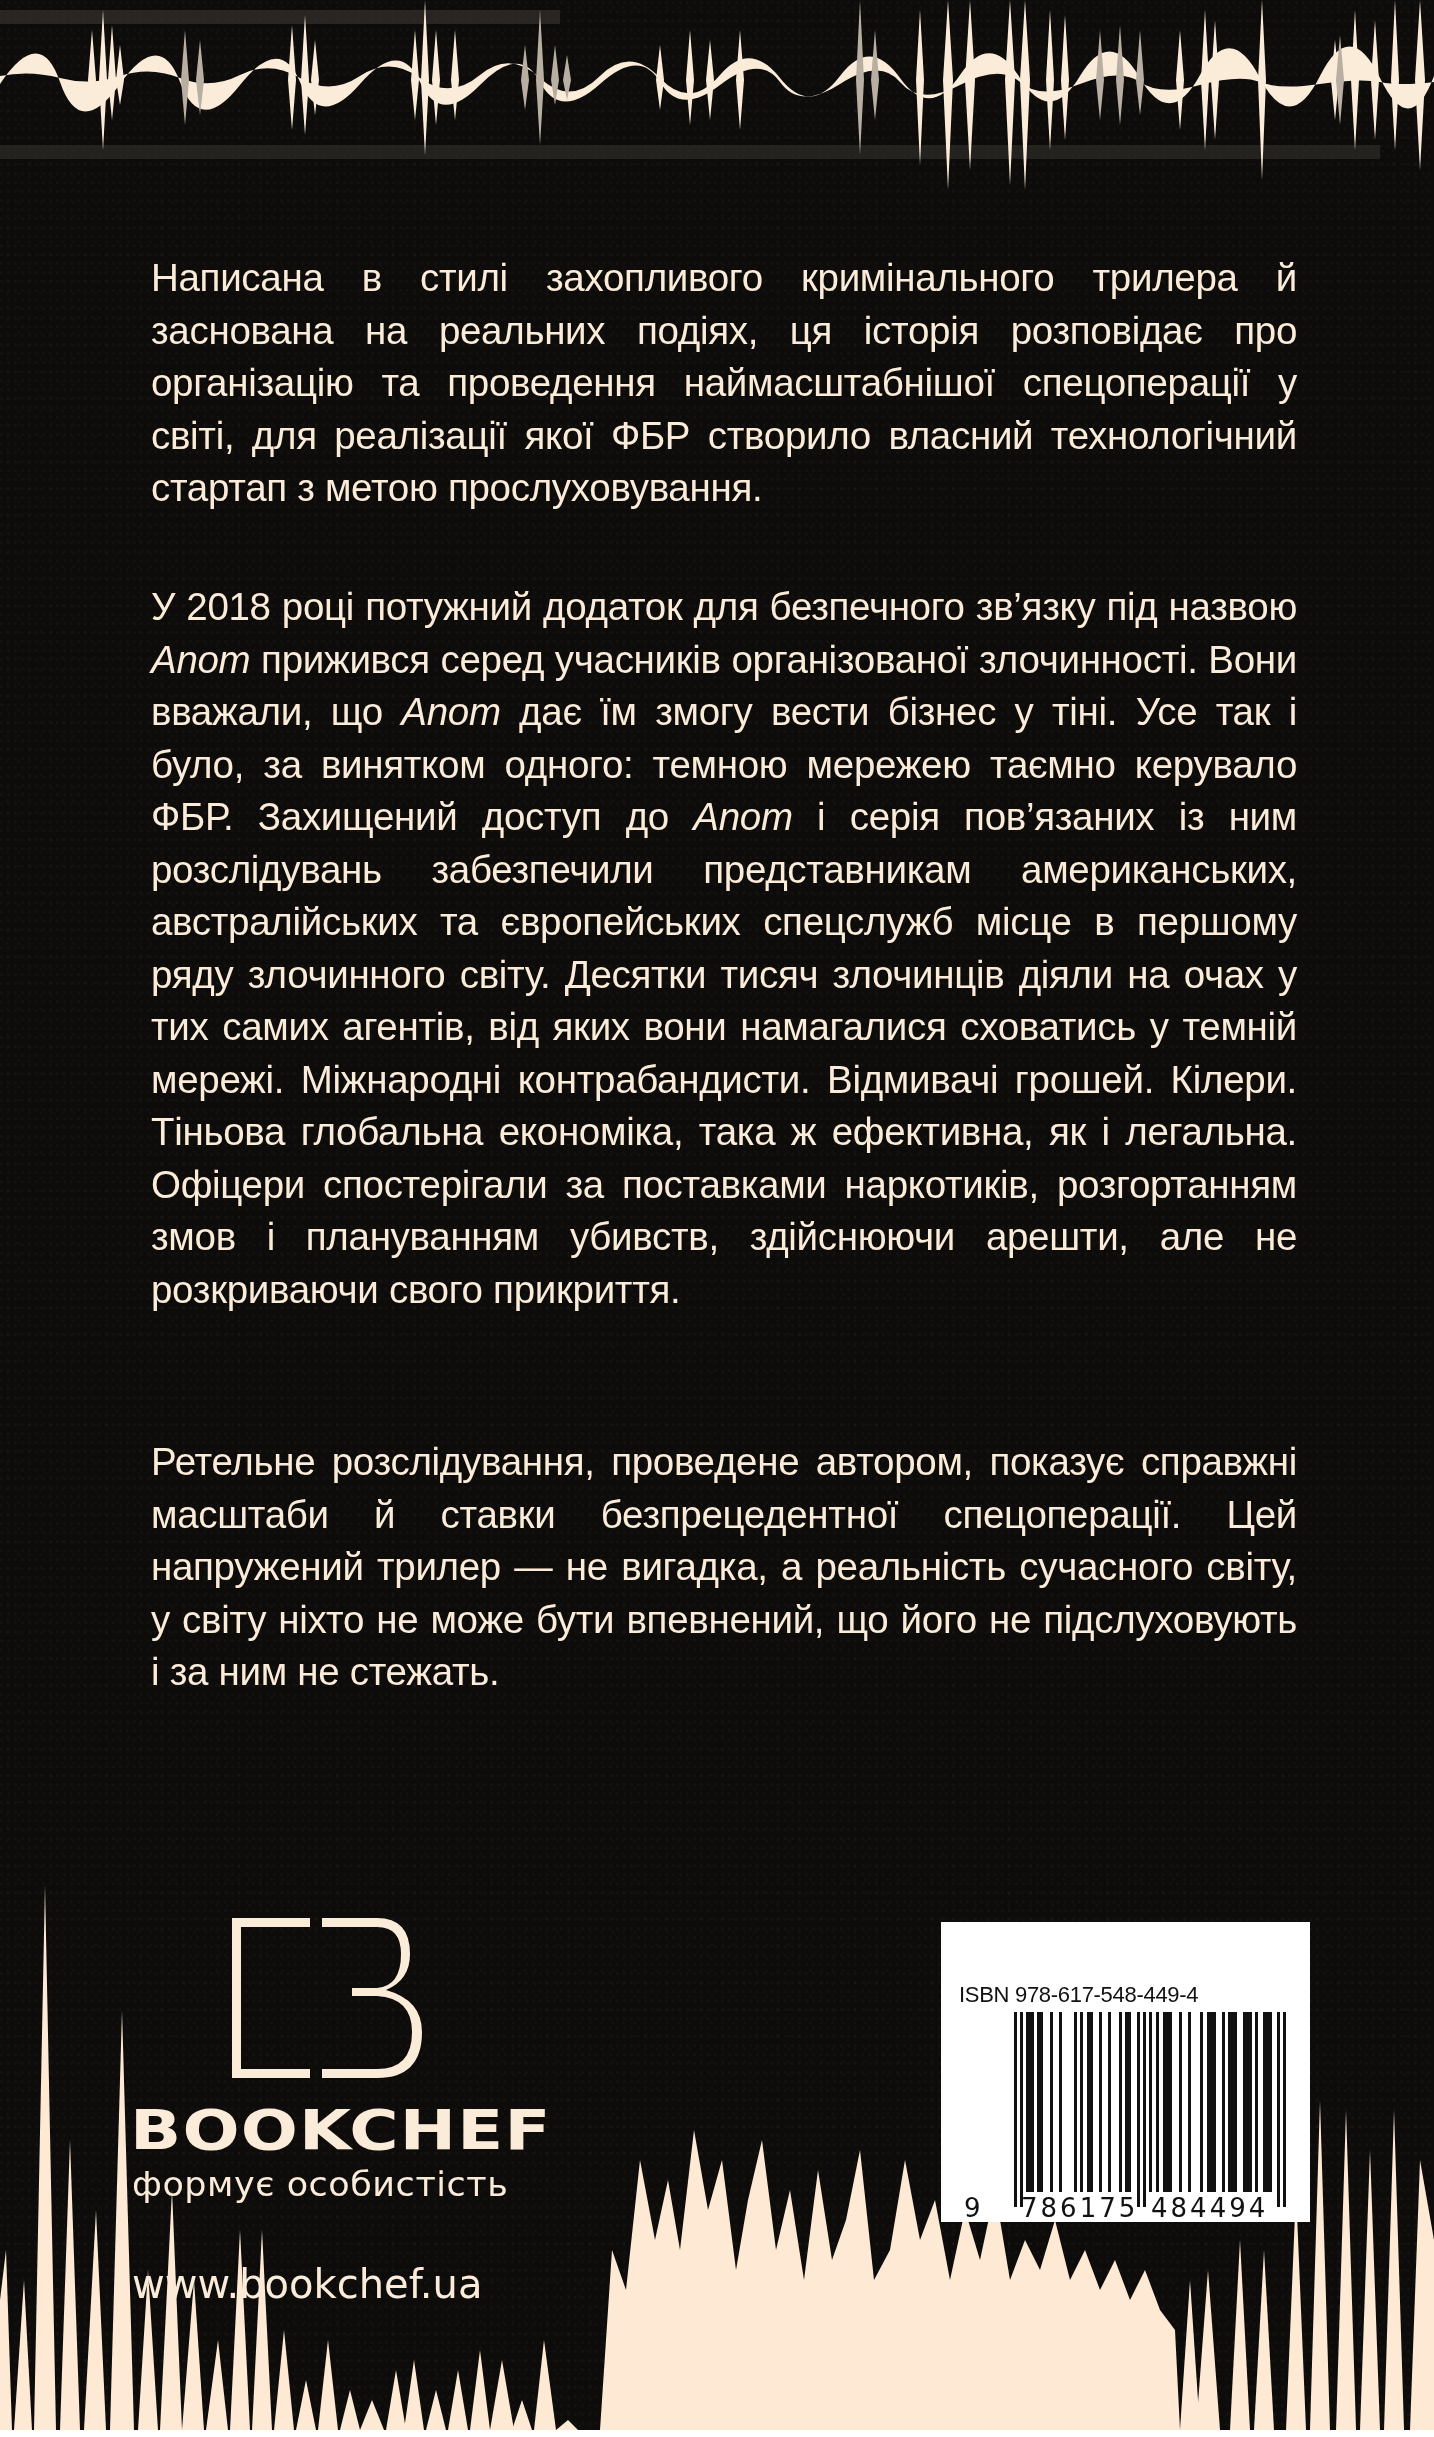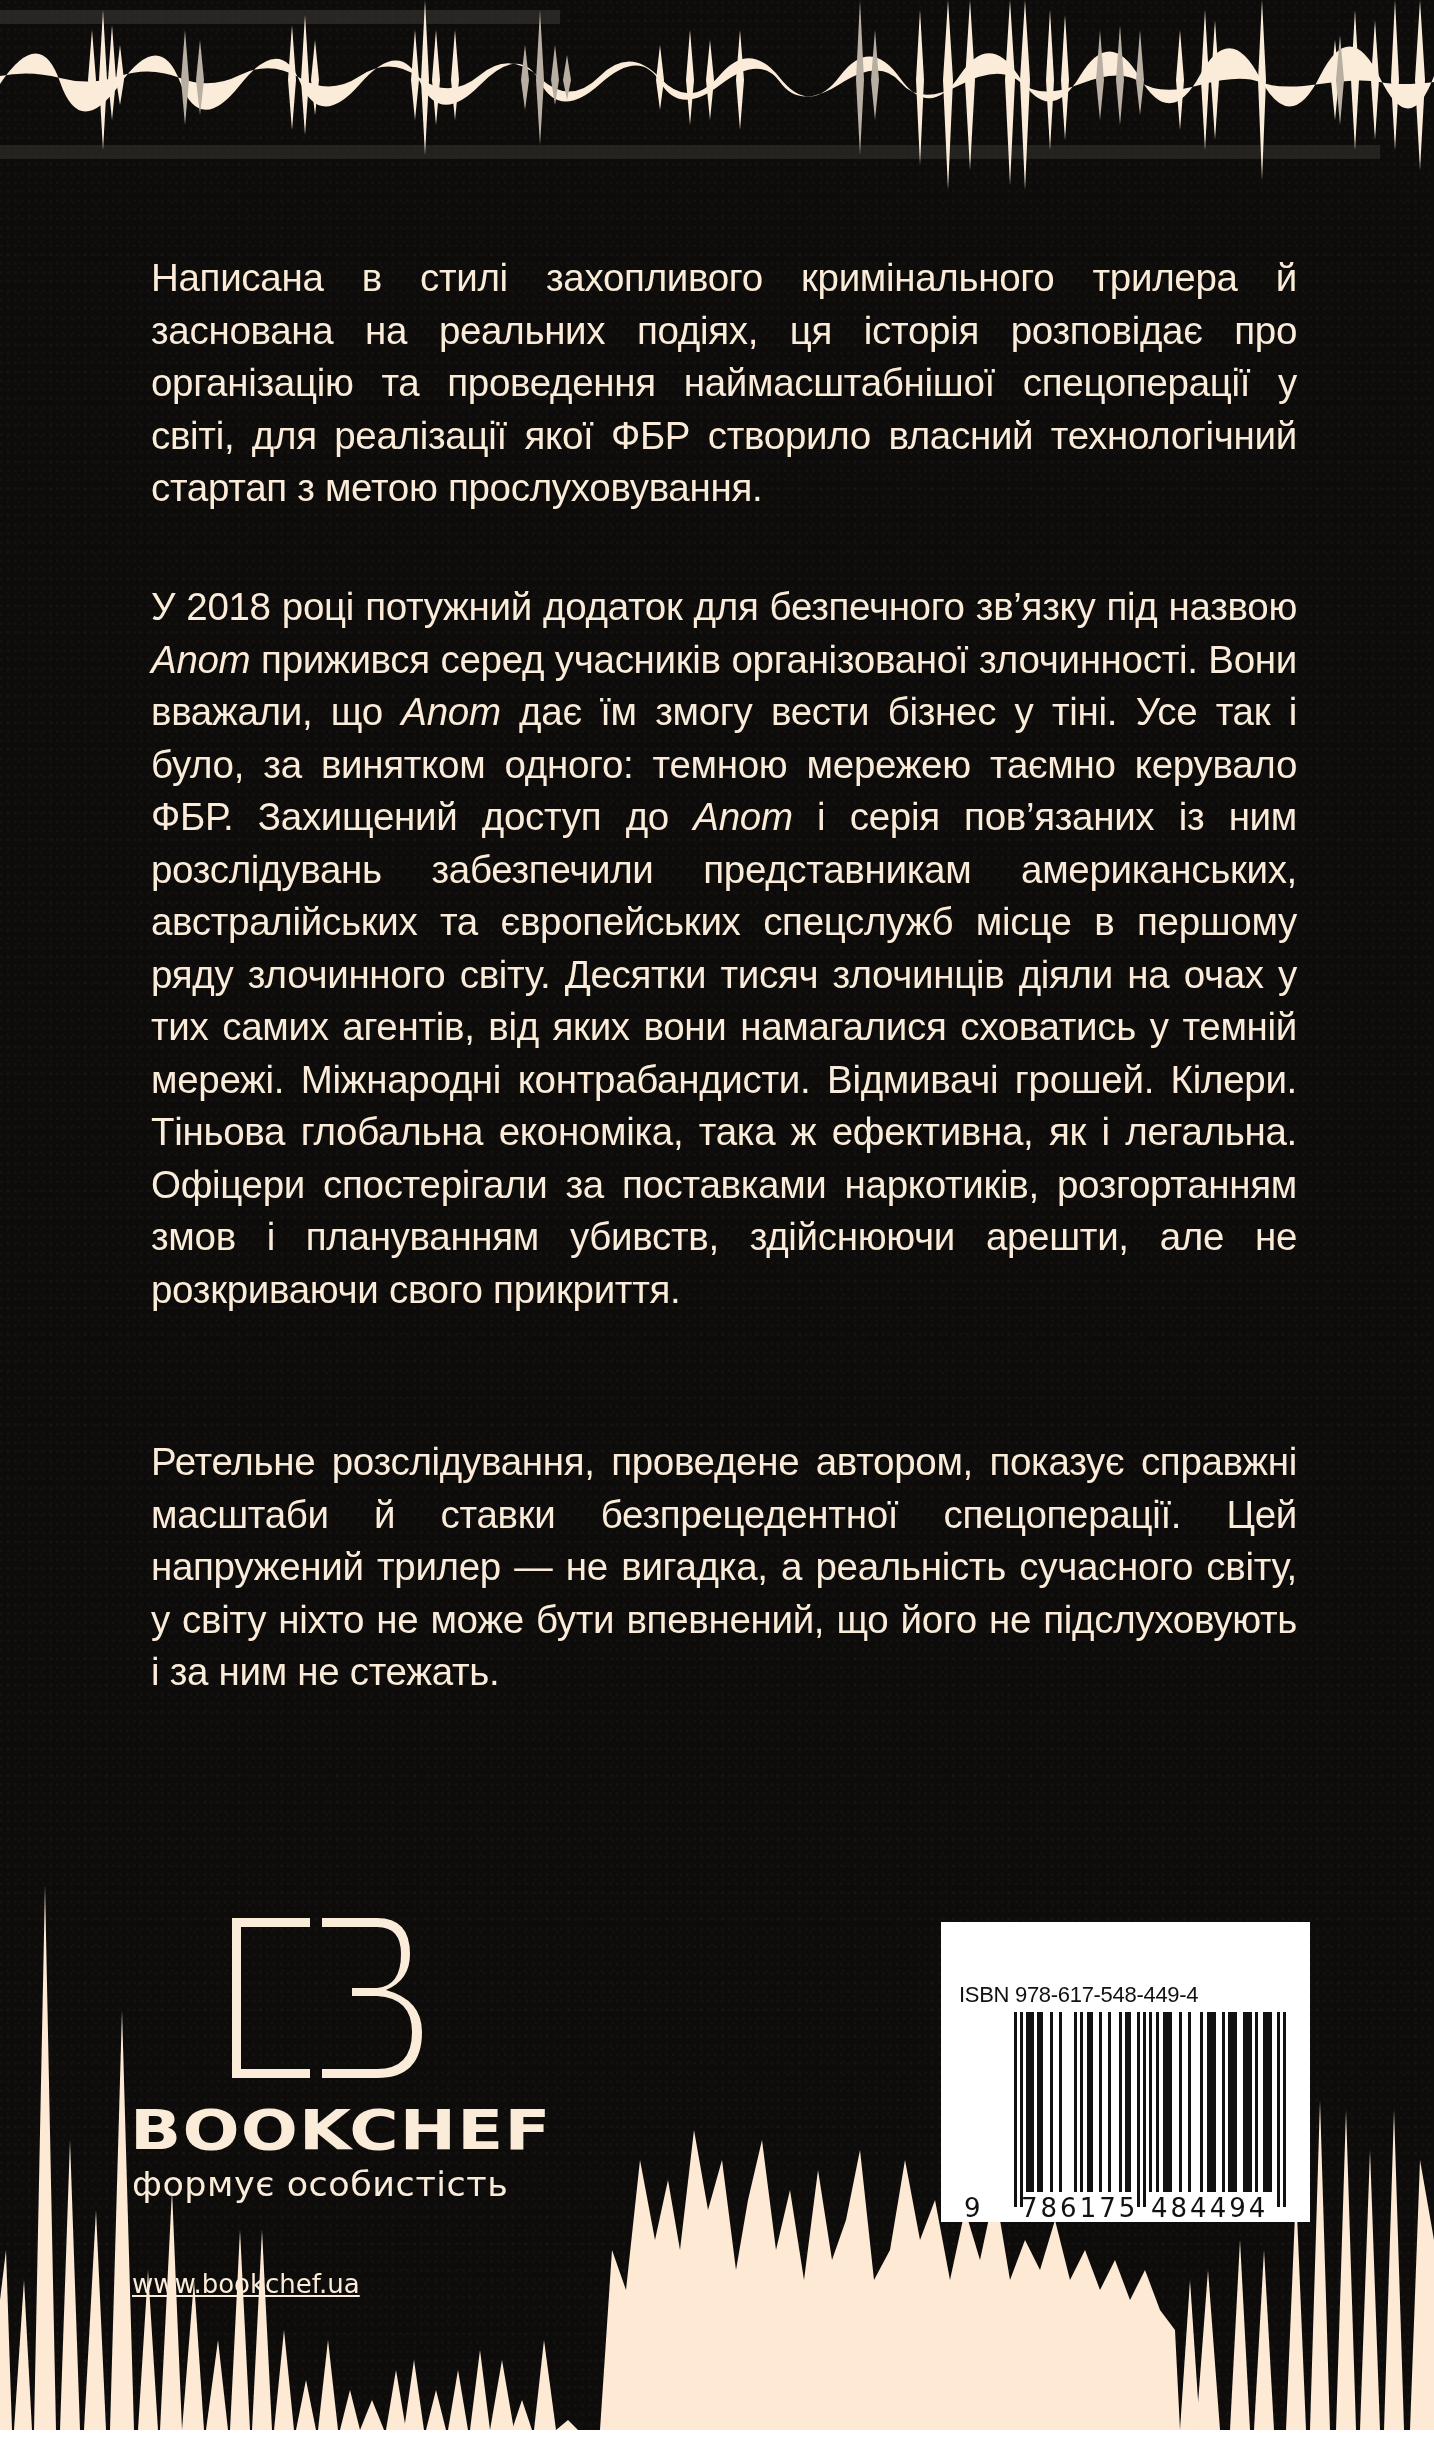--- a/index.html
+++ b/index.html
@@ -40,21 +40,21 @@
     }
     .tagline {
       position: absolute; left: 132px; top: 2165px;
       color: #fbecd9; font-family: "DejaVu Sans", sans-serif;
       font-size: 33px; line-height: 40px; letter-spacing: 0.5px;
       transform: scaleX(1.06); transform-origin: left center;
     }
     .site {
       position: absolute; left: 132px; top: 2264px;
       color: #fbecd9; font-family: "DejaVu Sans", sans-serif;
-      font-size: 26px; line-height: 40px; text-decoration: underline;
+      font-size: 40px; line-height: 40px;
     }
     .social {
       position: absolute; left: 807px; top: 2264px;
       color: #fbecd9; font-family: "DejaVu Sans", sans-serif;
       font-size: 34px; line-height: 40px; white-space: nowrap;
     }
     .isbn-box {
       position: absolute; left: 941px; top: 1922px; width: 369px; height: 300px;
       background: #ffffff;
     }

